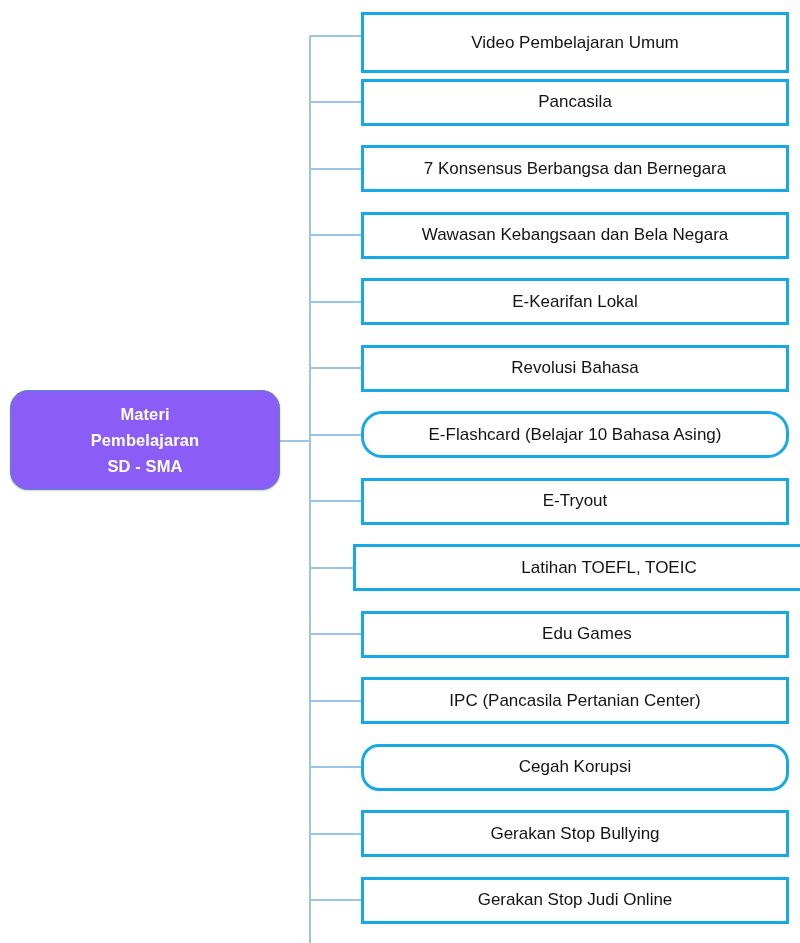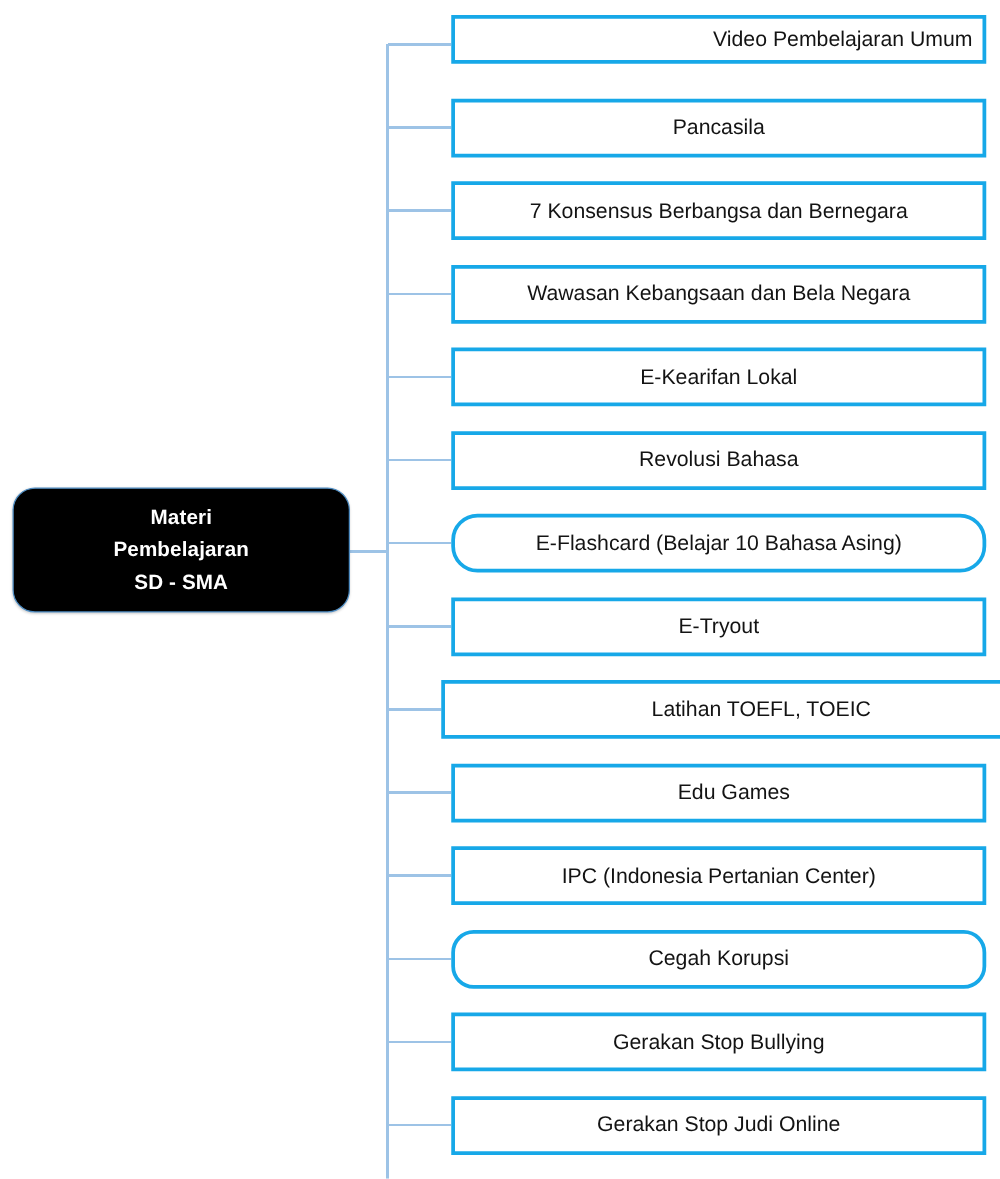--- a/index.html
+++ b/index.html
@@ -32,21 +32,21 @@
   }
 
   
   #root-node {
     position: absolute;
     left: 10px;
     top: 390px;
     width: 270px;
     height: 100px;
     box-sizing: border-box;
-    background: #000000;
+    background: #8b5cf6;
     border-radius: 18px;
     border: 1px solid #4e8cc2;
     box-shadow: 0 1px 2px rgba(0,0,0,0.18);
     display: flex;
     align-items: center;
     justify-content: center;
   }
   #root-node .root-label {
     color: #ffffff;
     font-weight: bold;
@@ -105,21 +105,21 @@
       <line x1="310" y1="966.5" x2="361" y2="966.5" stroke="#9DC3E6" stroke-width="2" shape-rendering="crispEdges"></line>
     </svg>
 
   <div id="root-node">
     <div class="root-label">Materi
 Pembelajaran
 SD - SMA</div>
   </div>
 
   <div id="children-container">
-      <div class="child-node" style="top: 12px; left: 361px; width: 428px; height: 39px; justify-content: flex-end;">
+      <div class="child-node" style="top: 12px; left: 361px; width: 428px; height: 61px;">
         <div class="child-label">Video Pembelajaran Umum</div>
       </div>
       <div class="child-node" style="top: 78.5px; left: 361px; width: 428px; height: 47px;">
         <div class="child-label">Pancasila</div>
       </div>
       <div class="child-node" style="top: 145px; left: 361px; width: 428px; height: 47px;">
         <div class="child-label">7 Konsensus Berbangsa dan Bernegara</div>
       </div>
       <div class="child-node" style="top: 211.5px; left: 361px; width: 428px; height: 47px;">
         <div class="child-label">Wawasan Kebangsaan dan Bela Negara</div>
@@ -136,21 +136,21 @@
       <div class="child-node" style="top: 477.5px; left: 361px; width: 428px; height: 47px;">
         <div class="child-label">E-Tryout</div>
       </div>
       <div class="child-node" style="top: 544px; left: 353px; width: 512px; height: 47px;">
         <div class="child-label">Latihan TOEFL, TOEIC</div>
       </div>
       <div class="child-node" style="top: 610.5px; left: 361px; width: 428px; height: 47px; padding-left: 24px;">
         <div class="child-label">Edu Games</div>
       </div>
       <div class="child-node" style="top: 677px; left: 361px; width: 428px; height: 47px;">
-        <div class="child-label">IPC (Indonesia Pertanian Center)</div>
+        <div class="child-label">IPC (Pancasila Pertanian Center)</div>
       </div>
       <div class="child-node" style="top: 743.5px; left: 361px; width: 428px; height: 47px; border-radius: 18px;">
         <div class="child-label">Cegah Korupsi</div>
       </div>
       <div class="child-node" style="top: 810px; left: 361px; width: 428px; height: 47px;">
         <div class="child-label">Gerakan Stop Bullying</div>
       </div>
       <div class="child-node" style="top: 876.5px; left: 361px; width: 428px; height: 47px; justify-content: center;">
         <div class="child-label">Gerakan Stop Judi Online</div>
       </div>

